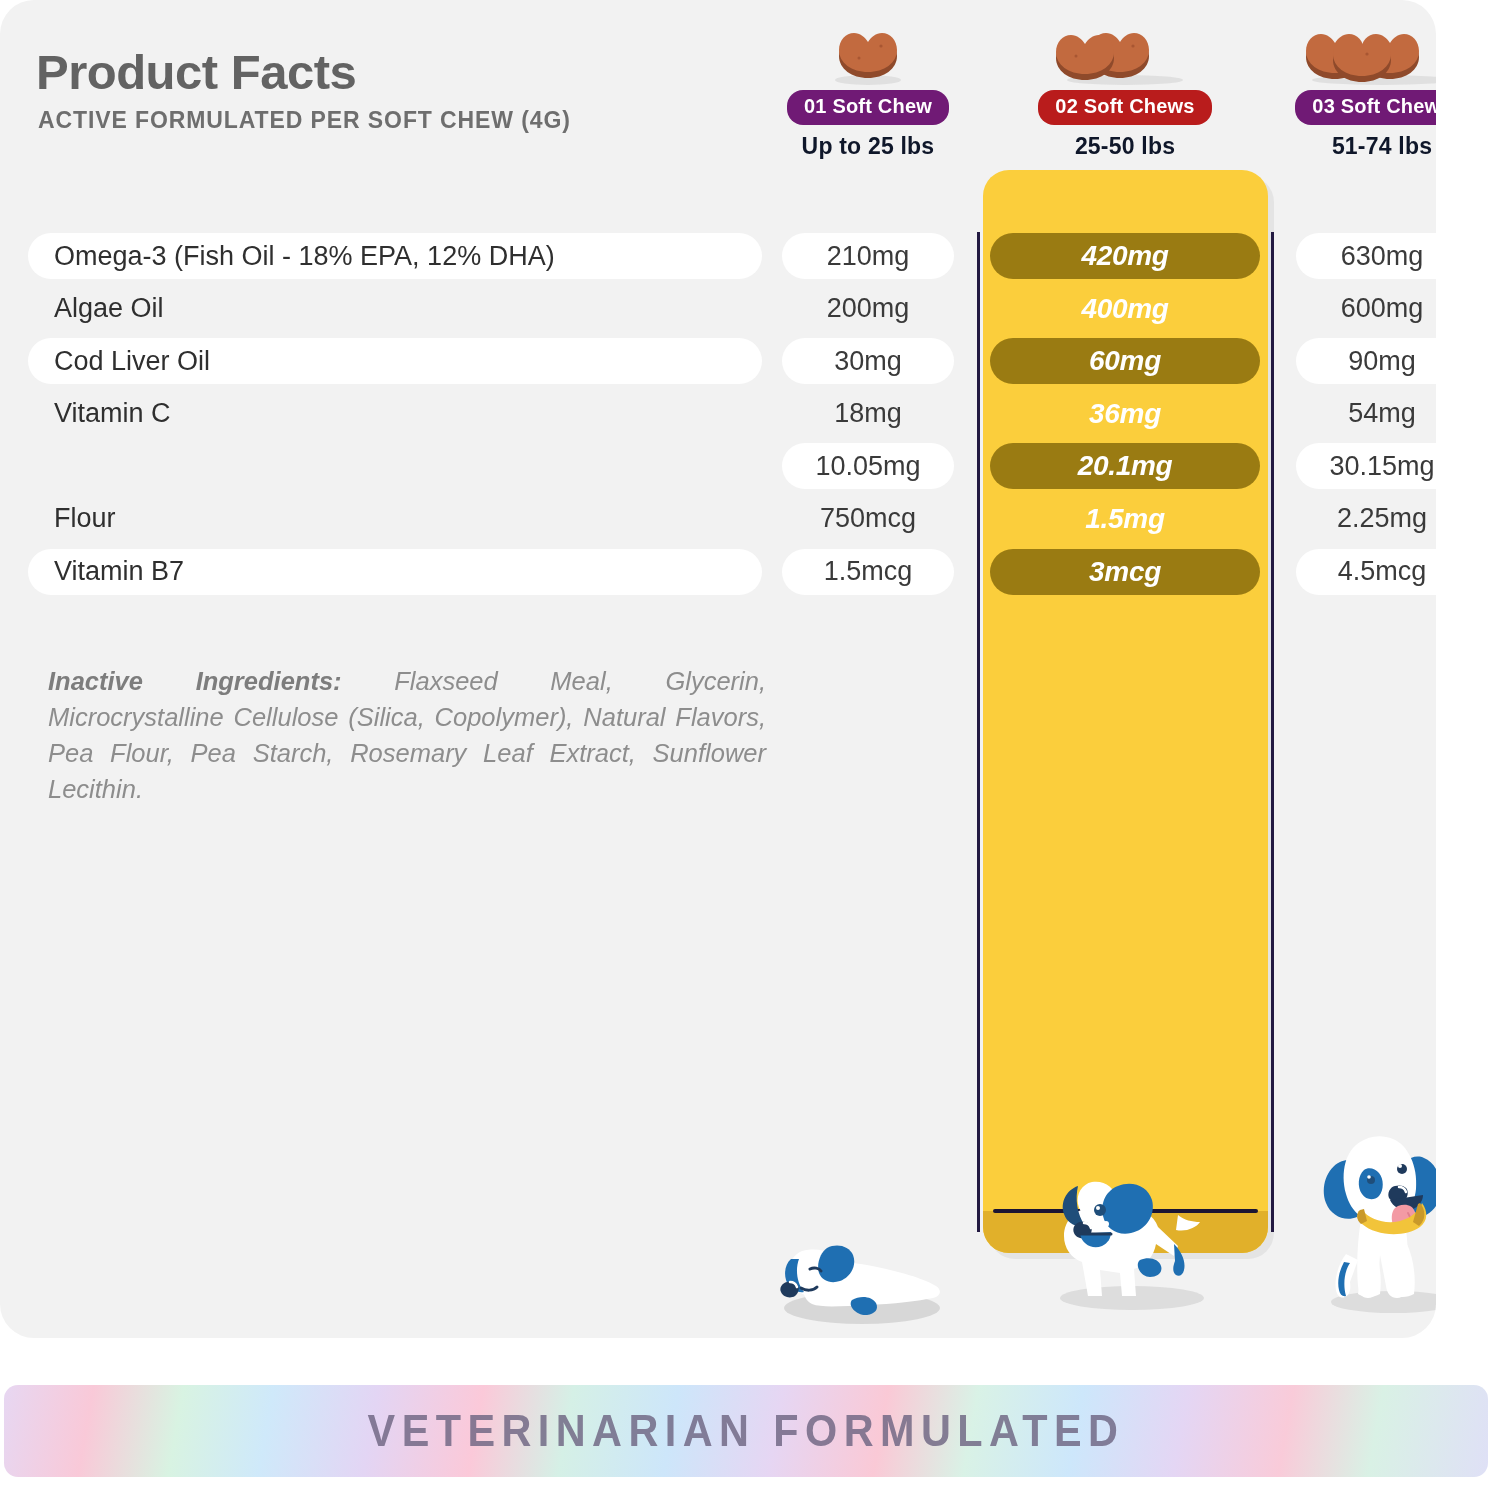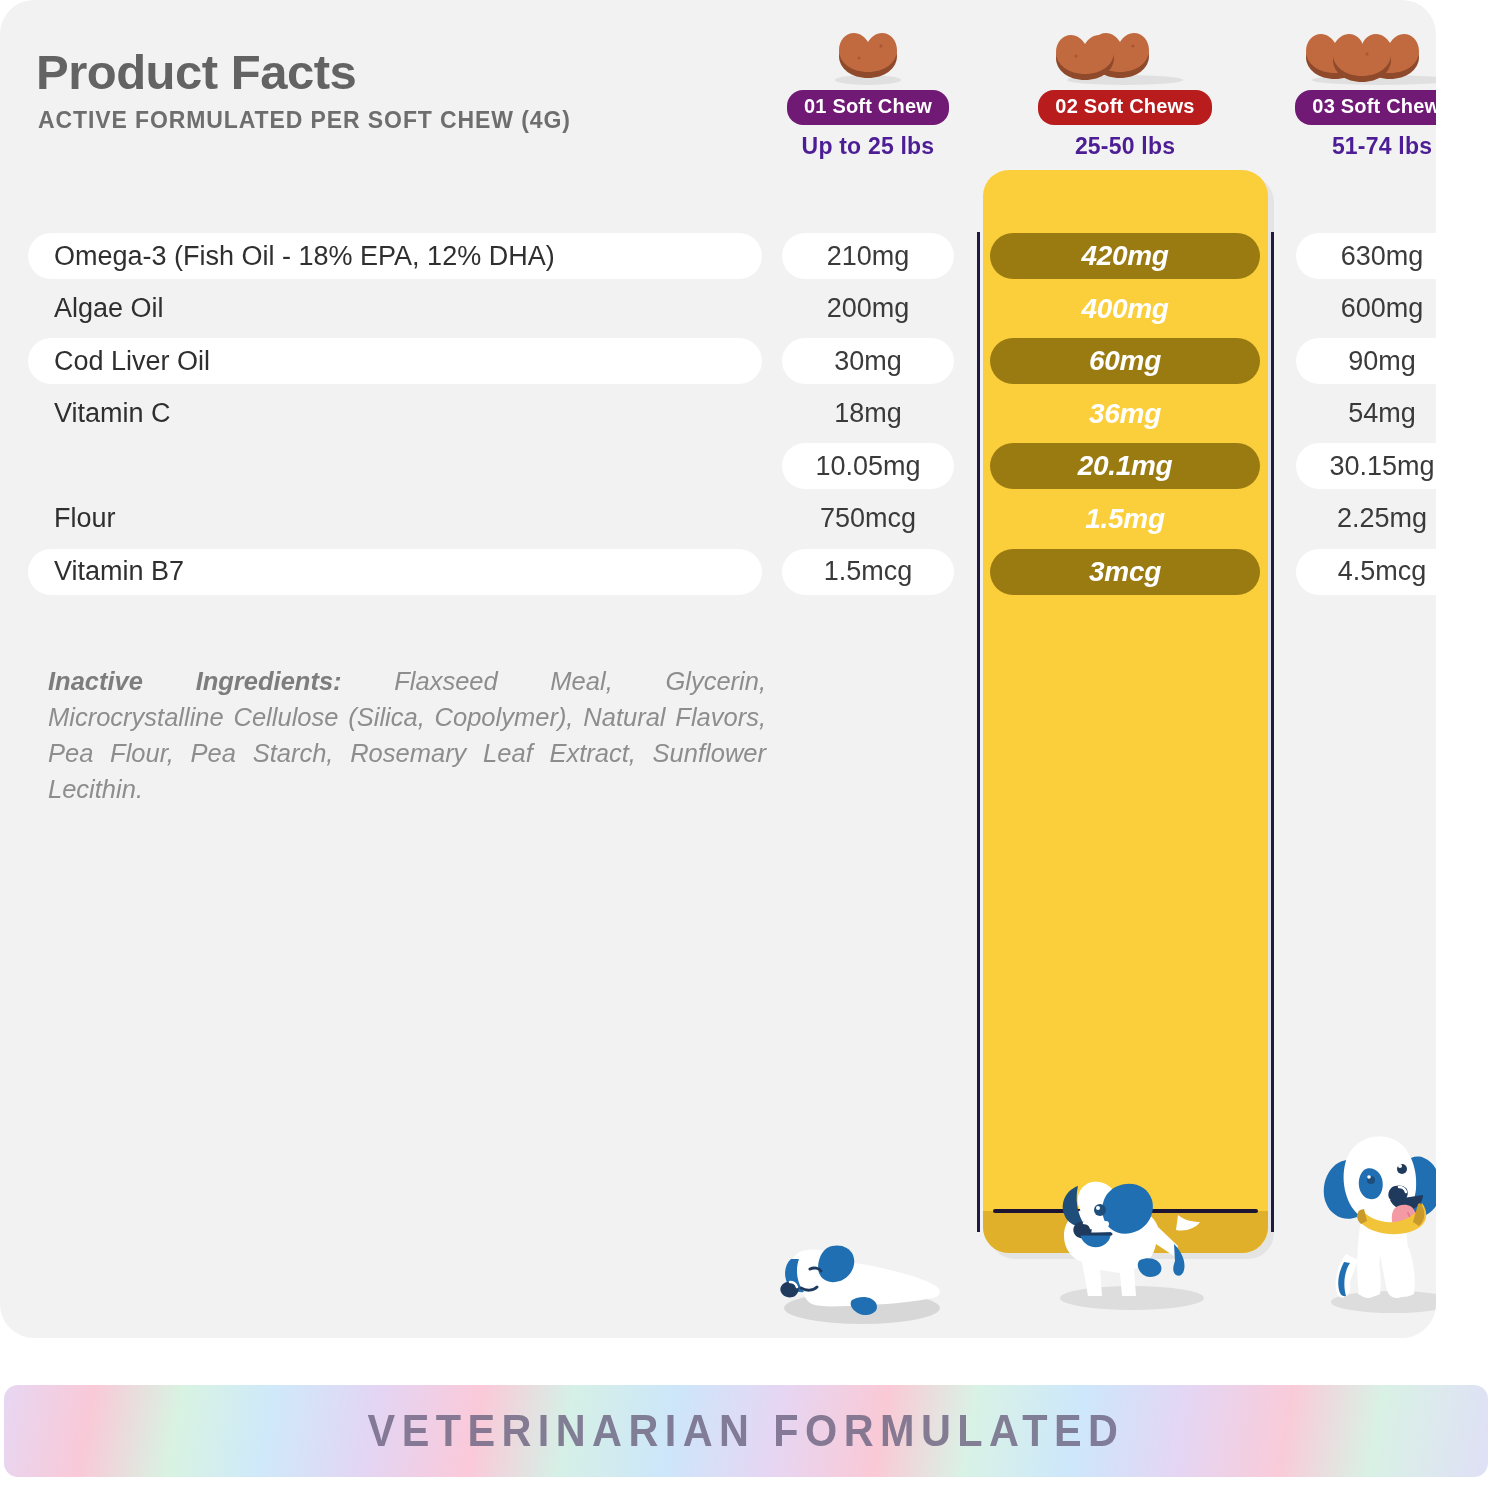--- a/index.html
+++ b/index.html
@@ -35,21 +35,21 @@
   .chews svg{display:block;}
 
   .badge{
     display:inline-block;margin-top:4px;
     padding:5px 17px 7px;border-radius:16px;
     font-size:20px;font-weight:700;color:#ffffff;letter-spacing:.2px;
     background:#701a75;white-space:nowrap;
   }
   .badge.hl{background:#b91c1c;}
   .weight{
-    margin-top:8px;font-size:23px;font-weight:600;color:#4c1d95;letter-spacing:.2px;
+    margin-top:8px;font-size:23px;font-weight:600;color:#0f172a;letter-spacing:.2px;
   }
 
   
   #hl-col{
     position:absolute;left:983px;top:170px;width:285px;height:1083px;
     background:#fbce3c;border-radius:26px;
     box-shadow:6px 6px 0 rgba(0,0,0,.055);
   }
   #hl-col .gold-foot{
     position:absolute;left:0;bottom:0;width:100%;height:42px;

